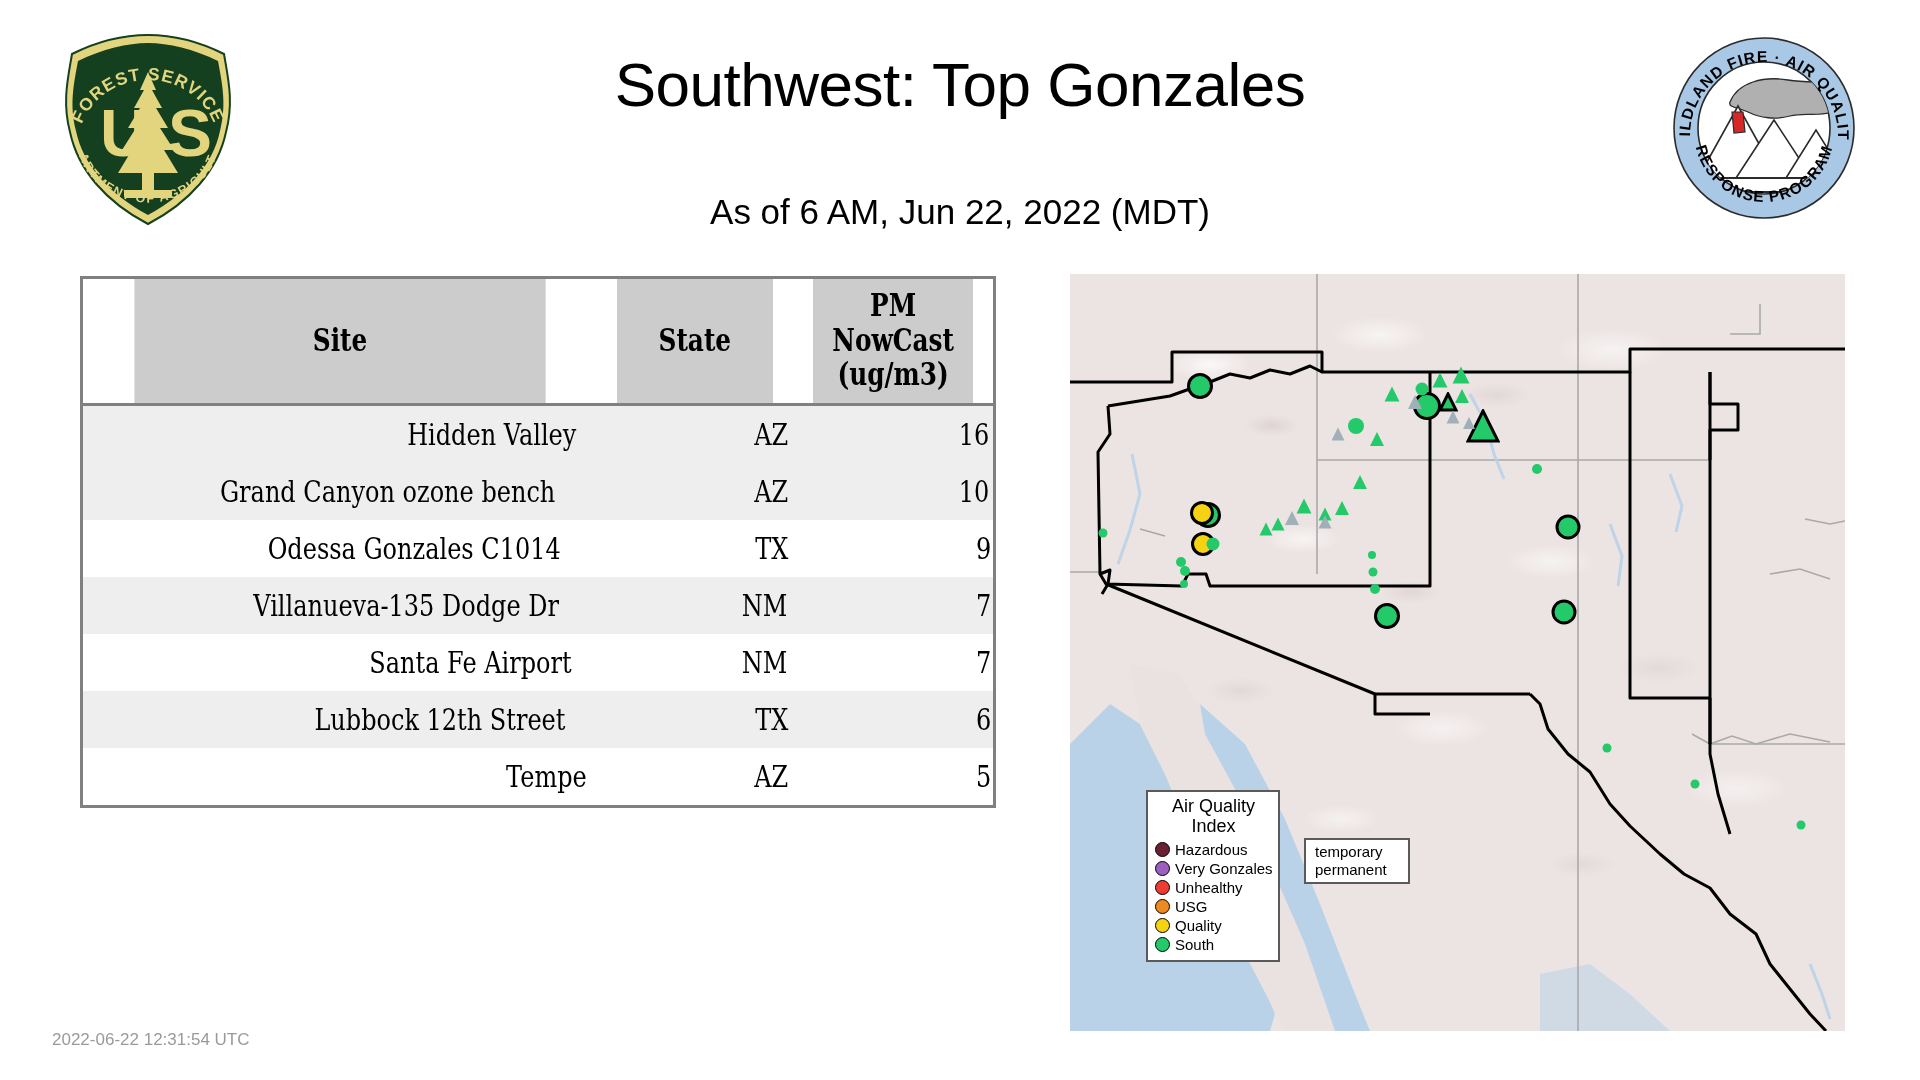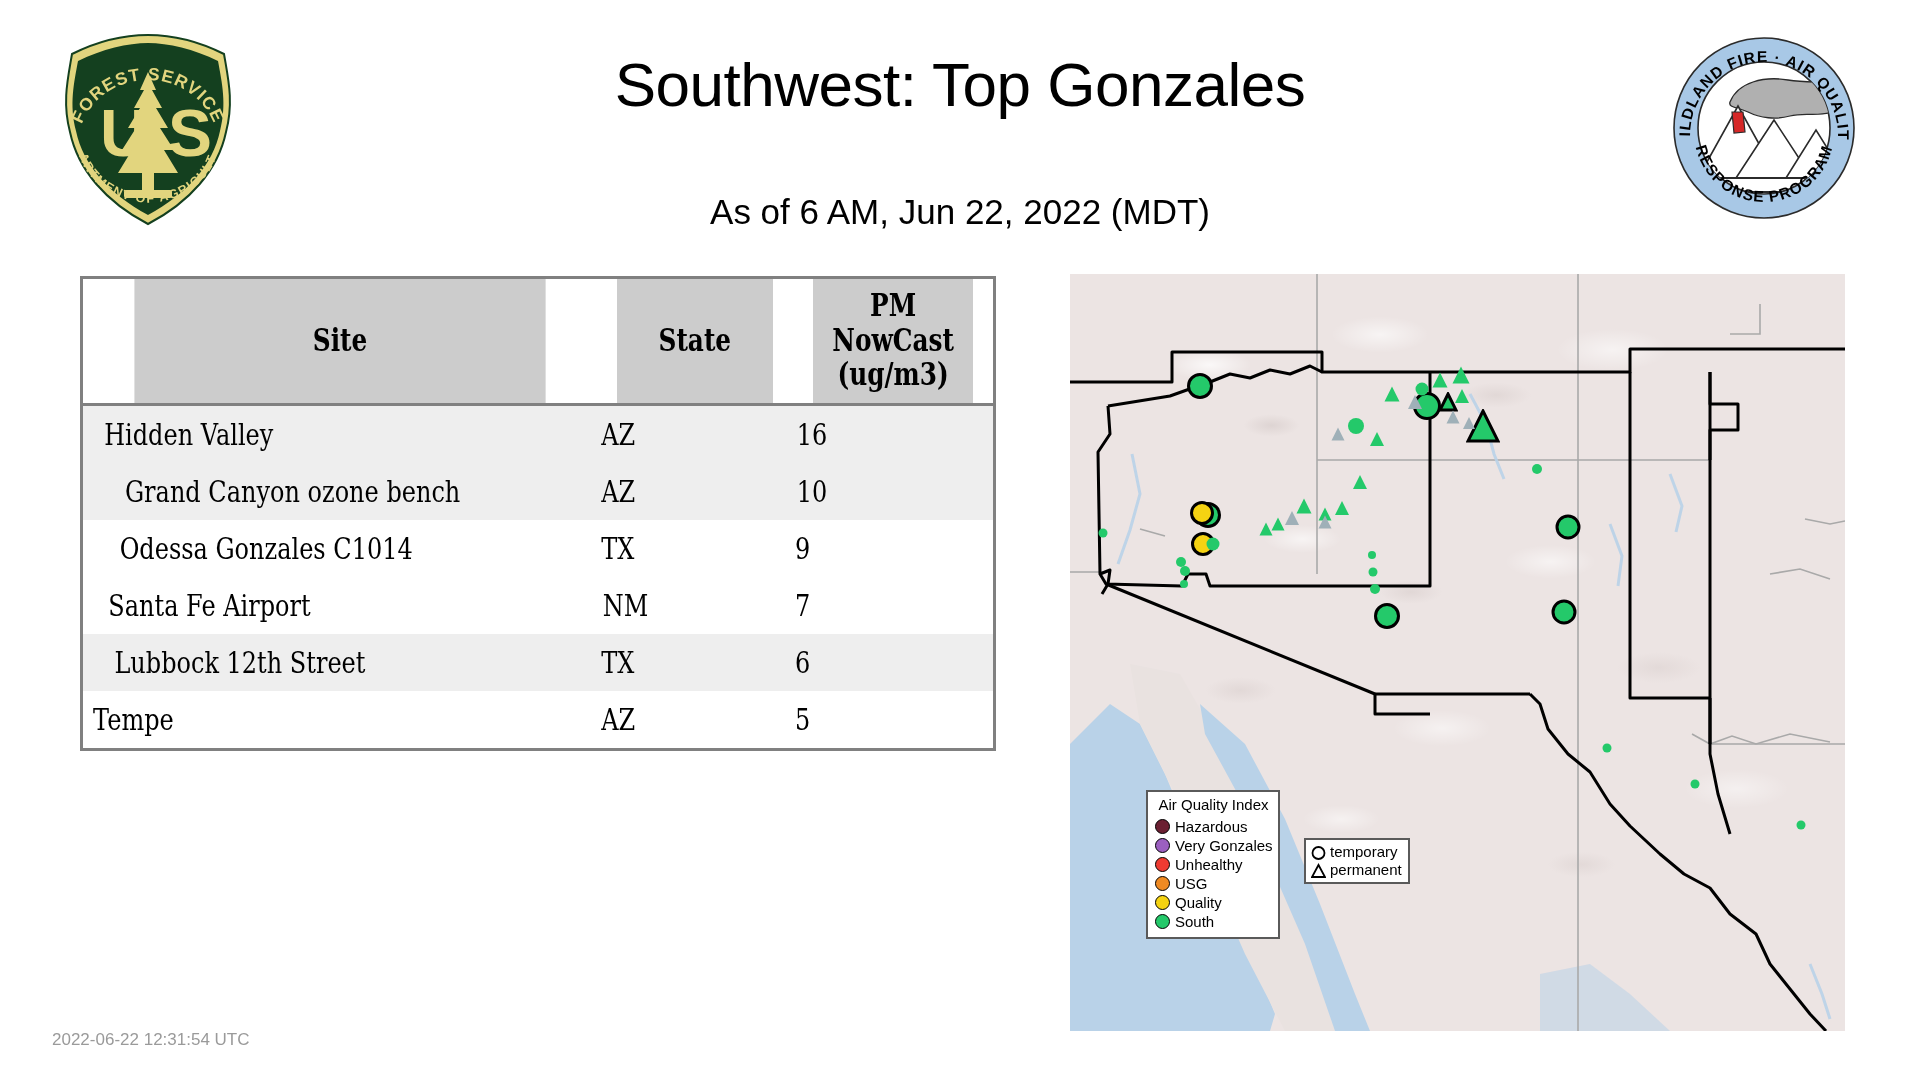--- a/index.html
+++ b/index.html
@@ -87,21 +87,21 @@
     vertical-align: middle;
     border-bottom: 3px solid #808080;
     line-height: 1.12;
     transform: scaleX(0.80);
   }
   table.aqi-table td {
     font-family: "DejaVu Serif", "Liberation Serif", serif;
     font-weight: normal;
     font-size: 30px;
     color: #000;
-    text-align: left;
+    text-align: right;
     vertical-align: middle;
     padding: 0;
     height: 57px;
     line-height: 57px;
     white-space: nowrap;
   }
   table.aqi-table td > span {
     display: inline-block;
     transform: scaleX(0.80);
   }
@@ -166,21 +166,21 @@
     top: 790px;
     width: 134px;
     background: #ffffff;
     border: 2px solid #5a5a5a;
     padding: 5px 6px 6px 7px;
     box-sizing: border-box;
     font-family: "Liberation Sans", sans-serif;
     z-index: 20;
   }
   #aqi-legend .legend-title {
-    font-size: 15px;
+    font-size: 18px;
     text-align: center;
     margin-bottom: 3px;
     color: #000;
     line-height: 1.1;
   }
   #aqi-legend .legend-row {
     display: flex;
     align-items: center;
     height: 19px;
   }
@@ -207,22 +207,23 @@
     width: 106px;
     background: #ffffff;
     border: 2px solid #5a5a5a;
     padding: 3px 4px 3px 5px;
     box-sizing: border-box;
     font-family: "Liberation Sans", sans-serif;
     z-index: 20;
   }
   #site-type-legend .st-row {
     display: flex;
-    align-items: flex-end;
+    align-items: flex-start;
     height: 18px;
+    flex-direction: column;
   }
   #site-type-legend .st-lbl {
     font-size: 15px;
     line-height: 18px;
     color: #000;
     white-space: nowrap;
     margin-left: 4px;
   }
 
   
@@ -336,20 +337,25 @@
         </tr>
         <tr class="odd">
           <td><span>Grand Canyon ozone bench</span></td>
           <td><span>AZ</span></td>
           <td><span>10</span></td>
         </tr>
         <tr class="even">
           <td><span>Odessa Gonzales C1014</span></td>
           <td><span>TX</span></td>
           <td><span>9</span></td>
+        </tr>
+        <tr class="odd">
+          <td><span>Villanueva-135 Dodge Dr</span></td>
+          <td><span>NM</span></td>
+          <td><span>7</span></td>
         </tr>
         <tr class="even">
           <td><span>Santa Fe Airport</span></td>
           <td><span>NM</span></td>
           <td><span>7</span></td>
         </tr>
         <tr class="odd">
           <td><span>Lubbock 12th Street</span></td>
           <td><span>TX</span></td>
           <td><span>6</span></td>

